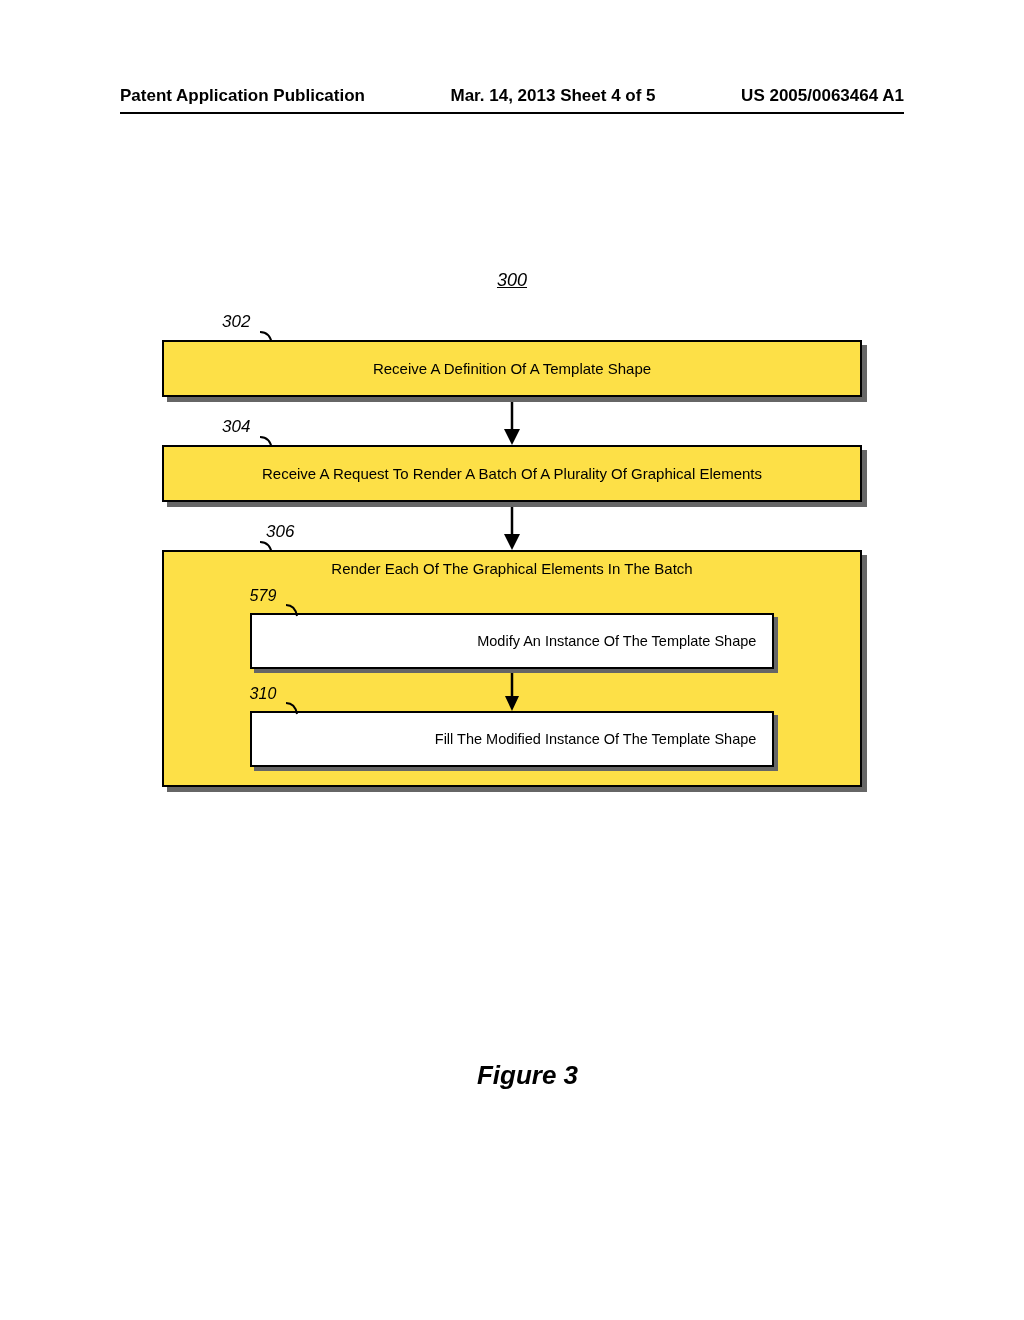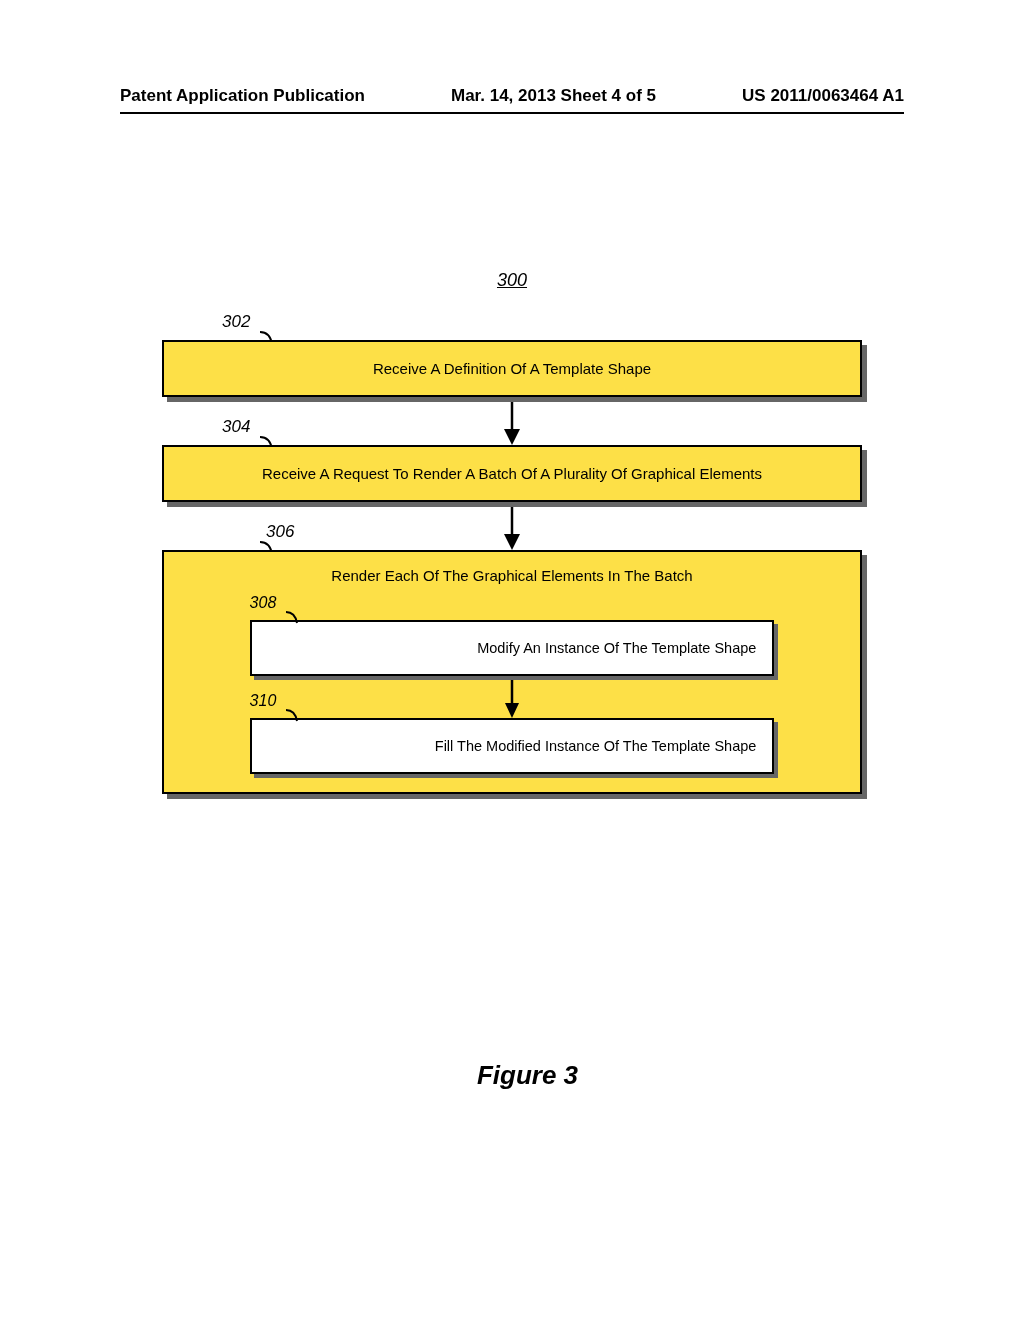--- a/index.html
+++ b/index.html
@@ -73,21 +73,21 @@
 
   .box {
     position: relative;
     background: #fde047;
     border: 2.5px solid #000;
     box-shadow: 5px 5px 0 #666;
     text-align: center;
     font-size: 15px;
     padding: 18px 20px;
   }
-  .box.tall { padding-top: 15px; padding-bottom: 18px; }
+  .box.tall { padding-top: 8px; padding-bottom: 18px; }
 
   .arrow-down {
     display: block;
     margin: 0 auto;
   }
 
   .inner-group {
     margin-top: 14px;
   }
 
@@ -131,21 +131,21 @@
   }
 </style>
 </head>
 <body>
 
 <div class="page">
 
   <div class="header">
     <span>Patent Application Publication</span>
     <span>Mar. 14, 2013  Sheet 4 of 5</span>
-    <span>US 2011/0063464 A1</span>
+    <span>US 2005/0063464 A1</span>
   </div>
   <div class="header-rule"></div>
 
   <div class="diagram">
     <span class="flow-num">300</span>
 
     <div class="stepwrap">
       <span class="ref" style="left:60px;">302</span>
       <span class="hook" style="left:96px;">
         <svg width="30" height="16" viewBox="0 0 30 16">
@@ -185,21 +185,21 @@
         <svg width="30" height="16" viewBox="0 0 30 16">
             <path d="M2 2 Q12 2 14 14" stroke="#000" stroke-width="2" fill="none"></path>
           </svg>
       </span>
       <div class="box tall">
         <span>Render Each Of The Graphical Elements In The Batch</span>
 
         <div class="inner-group">
 
           <div class="inner-stepwrap">
-            <span class="ref-inner" style="left:0px;">308</span>
+            <span class="ref-inner" style="left:0px;">579</span>
             <span class="hook-inner" style="left:34px;">
               <svg width="28" height="14" viewBox="0 0 28 14">
                   <path d="M2 2 Q11 2 13 13" stroke="#000" stroke-width="2" fill="none"></path>
                 </svg>
             </span>
             <div class="inner-box">
               <span>Modify An Instance Of The Template Shape</span>
             </div>
           </div>
 

